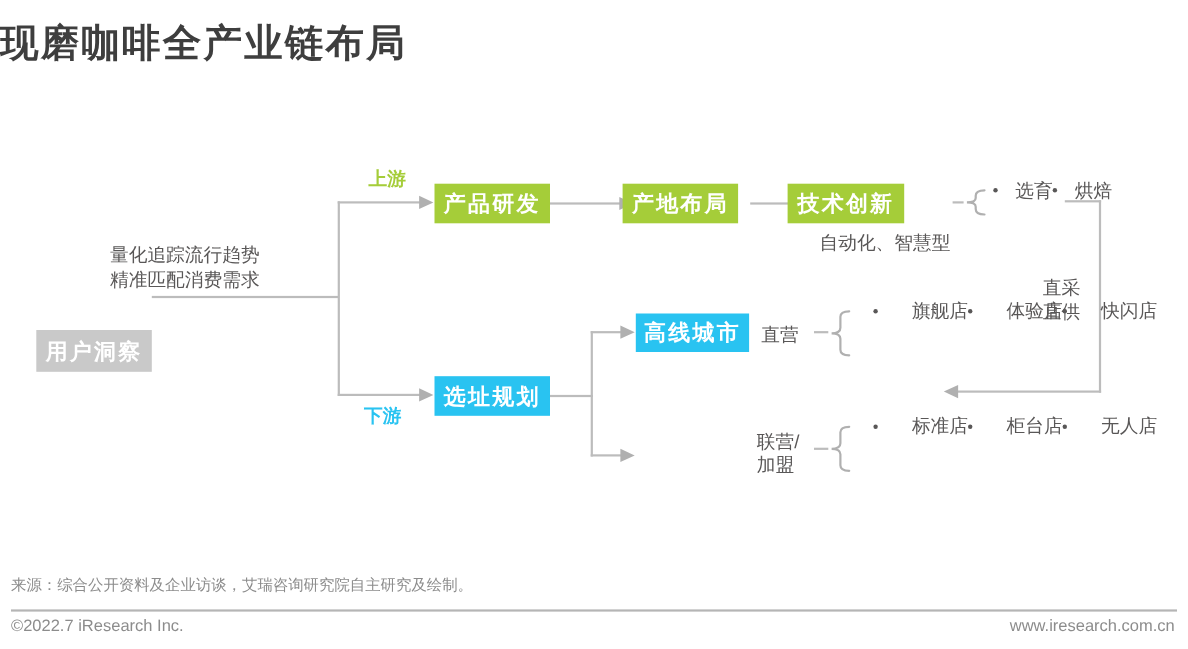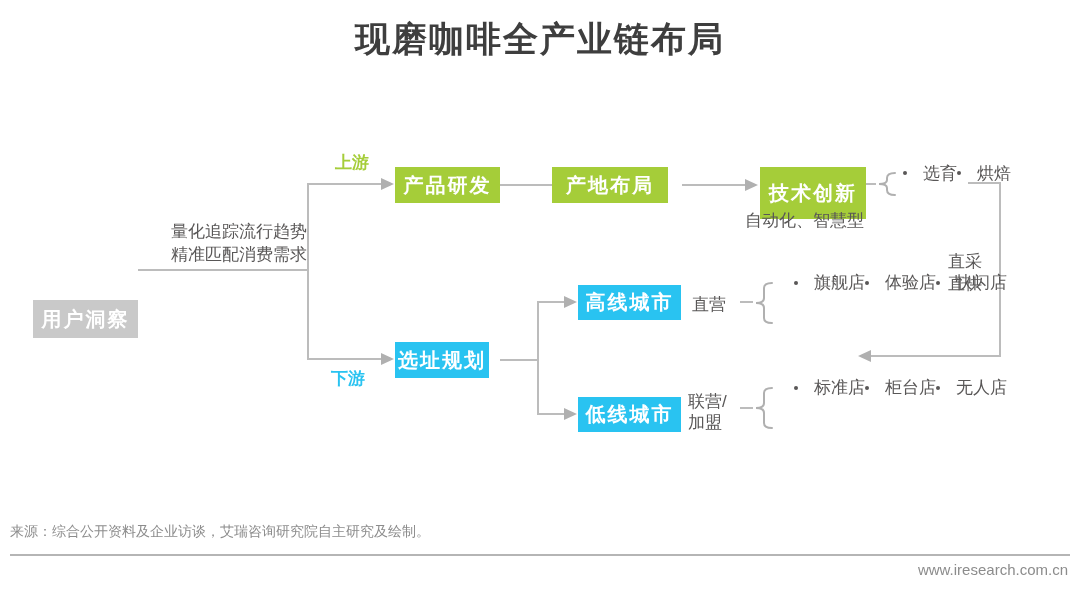--- a/index.html
+++ b/index.html
@@ -2,44 +2,44 @@
 <html><head>
 <meta charset="utf-8">
 <style>
   html,body{margin:0;padding:0;background:#fff;}
   #canvas{
     position:relative;width:1080px;height:590px;background:#ffffff;
     font-family:"Liberation Sans","DejaVu Sans",sans-serif;overflow:hidden;
   }
   .abs{position:absolute;}
   .title{
-    left:0;top:16px;width:1080px;text-align:center;
+    left:0;top:16px;width:1080px;
     font-size:35px;font-weight:bold;color:#3e3e3e;letter-spacing:2px;
   }
   .node{
     display:flex;align-items:center;justify-content:center;
     color:#ffffff;font-weight:bold;font-size:20px;letter-spacing:2px;
   }
   .green-bg{background:#a5cd39;}
   .blue-bg{background:#29c3f1;}
   .gray-bg{background:#c9c9c9;margin-top:48px;}
   .hl{height:2px;background:#bcbcbc;}
   .vl{width:2px;background:#bcbcbc;}
   .arr-r{width:0;height:0;border-top:6px solid transparent;border-bottom:6px solid transparent;border-left:13px solid #b0b0b0;}
   .arr-l{width:0;height:0;border-top:6px solid transparent;border-bottom:6px solid transparent;border-right:13px solid #b0b0b0;}
   .lbl{font-size:17px;color:#595757;}
   .lbl-green{font-size:17px;font-weight:bold;color:#a5cd39;}
   .lbl-blue{font-size:17px;font-weight:bold;color:#29c3f1;}
-  .note-right{text-align:right;line-height:23px;}
+  .note-right{line-height:23px;}
   .center{text-align:left;}
   .blist{display:flex;flex-direction:row;}
   .brow{display:flex;align-items:center;font-size:17px;color:#595757;}
   .brow .dot{width:4px;height:4px;border-radius:50%;background:#595757;margin-right:16px;flex:0 0 auto;}
   .rh22{height:22px;}
-  .rh21{height:21px;}
+  .rh21{height:21px;gap:15px;}
   .brace{overflow:visible;}
   .brace path{fill:none;stroke:#b0b0b0;stroke-width:2;stroke-linecap:round;}
   .src{font-size:14px;color:#8c8c8c;}
   .divider{height:2px;background:#b5b5b5;}
   .foot{font-size:15px;color:#8c8c8c;}
 </style>
 </head>
 <body>
 
 <div id="canvas">
@@ -61,25 +61,25 @@
   <div class="abs lbl-green" style="left:335px;top:151px;">上游</div>
 
   <div class="abs hl" style="left:307px;top:358px;width:76px;"></div>
   <div class="abs arr-r" style="left:381px;top:353px;"></div>
   <div class="abs lbl-blue" style="left:331px;top:367px;">下游</div>
 
   <div class="abs node green-bg" style="left:395px;top:167px;width:105px;height:36px;">产品研发</div>
   <div class="abs hl" style="left:500px;top:184px;width:64px;"></div>
   <div class="abs arr-r" style="left:563px;top:179px;"></div>
 
-  <div class="abs node green-bg" style="left:552px;top:167px;width:116px;height:36px;">产地布局</div>
+  <div class="abs node green-bg" style="left:566px;top:167px;width:105px;height:36px;">产地布局</div>
   <div class="abs hl" style="left:682px;top:184px;width:64px;"></div>
   <div class="abs arr-r" style="left:745px;top:179px;"></div>
 
-  <div class="abs node green-bg" style="left:760px;top:167px;width:106px;height:52px;">技术创新</div>
+  <div class="abs node green-bg" style="left:716px;top:167px;width:106px;height:36px;">技术创新</div>
   <div class="abs lbl center" style="left:745px;top:209px;width:136px;">自动化、智慧型</div>
 
   <div class="abs hl" style="left:866px;top:183px;width:10px;"></div>
   <svg class="abs brace" style="left:876px;top:166px;" width="20" height="36" viewBox="0 0 20 36">
     <path d="M19 7 C13 7 11 9 11 12 L11 14 C11 16.5 8 18 3 18 C8 18 11 19.5 11 22 L11 24 C11 27 13 29 19 29"></path>
   </svg>
   <div class="abs blist" style="left:903px;top:162px;">
     <div class="brow rh22">
       <span class="dot"></span>
       <span>选育</span>
@@ -92,21 +92,21 @@
 
   <div class="abs hl" style="left:968px;top:182px;width:33px;"></div>
   <div class="abs vl" style="left:999px;top:182px;height:175px;"></div>
   <div class="abs hl" style="left:870px;top:355px;width:131px;"></div>
   <div class="abs arr-l" style="left:858px;top:350px;"></div>
   <div class="abs lbl center" style="left:948px;top:251px;width:46px;line-height:22px;">
     <div>直采</div>
     <div>直供</div>
   </div>
 
-  <div class="abs node blue-bg" style="left:395px;top:342px;width:94px;height:36px;">选址规划</div>
+  <div class="abs node blue-bg" style="left:395px;top:342px;width:105px;height:36px;">选址规划</div>
   <div class="abs hl" style="left:500px;top:359px;width:39px;"></div>
   <div class="abs vl" style="left:537px;top:301px;height:114px;"></div>
 
   <div class="abs hl" style="left:537px;top:301px;width:28px;"></div>
   <div class="abs arr-r" style="left:564px;top:296px;"></div>
   <div class="abs hl" style="left:537px;top:413px;width:28px;"></div>
   <div class="abs arr-r" style="left:564px;top:408px;"></div>
 
   <div class="abs node blue-bg" style="left:578px;top:285px;width:103px;height:35px;">高线城市</div>
   <div class="abs lbl" style="left:692px;top:293px;">直营</div>
@@ -122,21 +122,20 @@
     <div class="brow rh21">
       <span class="dot"></span>
       <span>体验店</span>
     </div>
     <div class="brow rh21">
       <span class="dot"></span>
       <span>快闪店</span>
     </div>
   </div>
 
-  <div class="abs node blue-bg" style="left:578px;top:397px;width:103px;height:35px;">低线城市</div>
   <div class="abs lbl center" style="left:688px;top:391px;width:52px;line-height:21px;">
     <div>联营/</div>
     <div>加盟</div>
   </div>
   <div class="abs hl" style="left:740px;top:407px;width:13px;"></div>
   <svg class="abs brace" style="left:753px;top:382px;" width="20" height="52" viewBox="0 0 20 52">
     <path d="M19 6 C13 6 11 8 11 11 L11 21 C11 24 8 26 3 26 C8 26 11 28 11 31 L11 41 C11 44 13 46 19 46"></path>
   </svg>
   <div class="abs blist" style="left:794px;top:377px;">
     <div class="brow rh21">
@@ -148,15 +147,16 @@
       <span>柜台店</span>
     </div>
     <div class="brow rh21">
       <span class="dot"></span>
       <span>无人店</span>
     </div>
   </div>
 
   <div class="abs src" style="left:10px;top:523px;">来源：综合公开资料及企业访谈，艾瑞咨询研究院自主研究及绘制。</div>
   <div class="abs divider" style="left:10px;top:554px;width:1060px;"></div>
+  <div class="abs foot" style="left:10px;top:561px;">©2022.7 iResearch Inc.</div>
   <div class="abs foot" style="right:12px;top:561px;">www.iresearch.com.cn</div>
 
 </div>
 
 </body></html>

